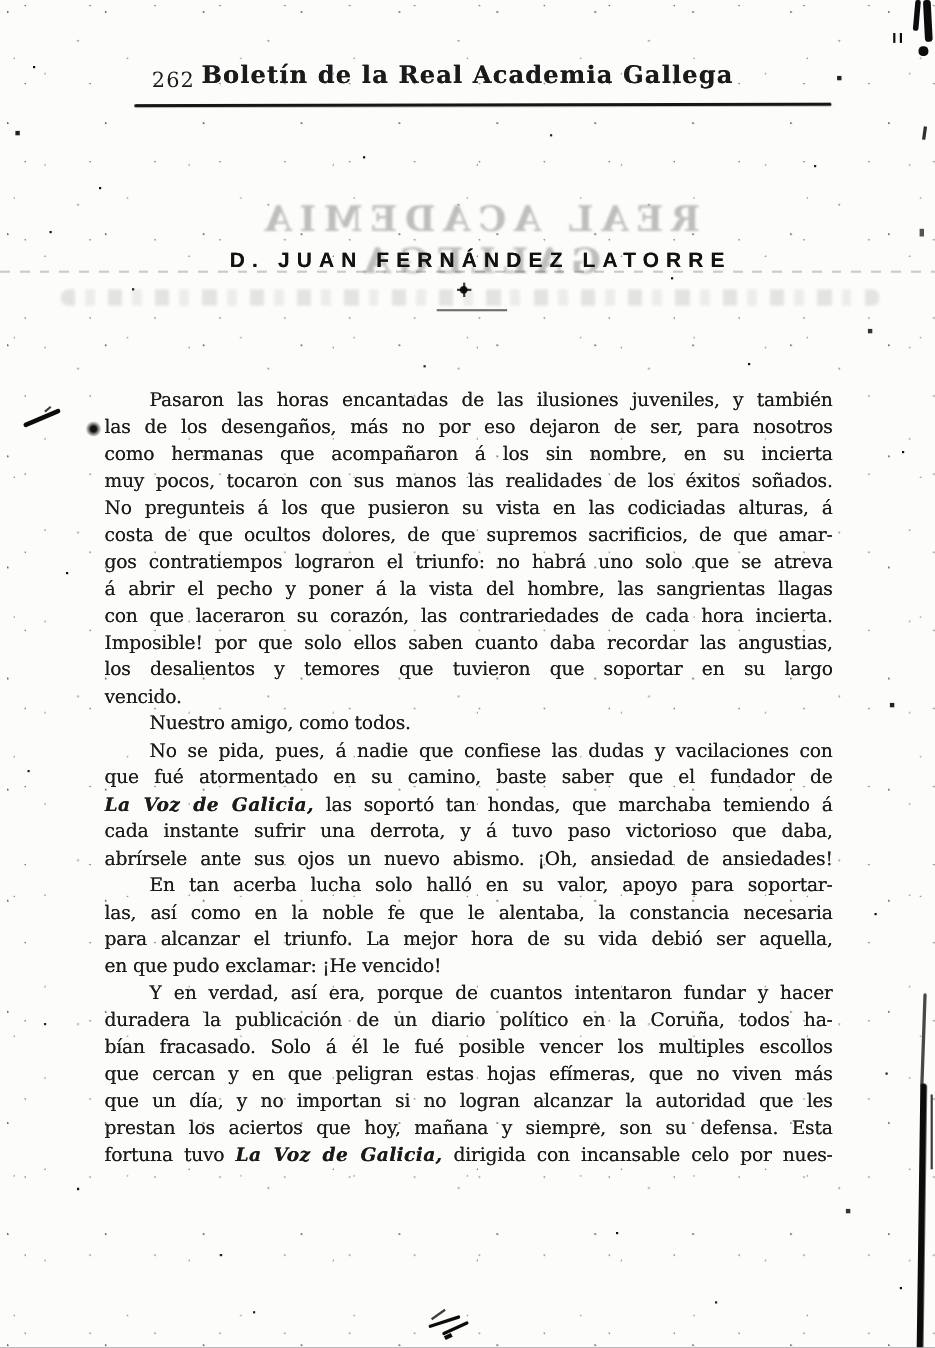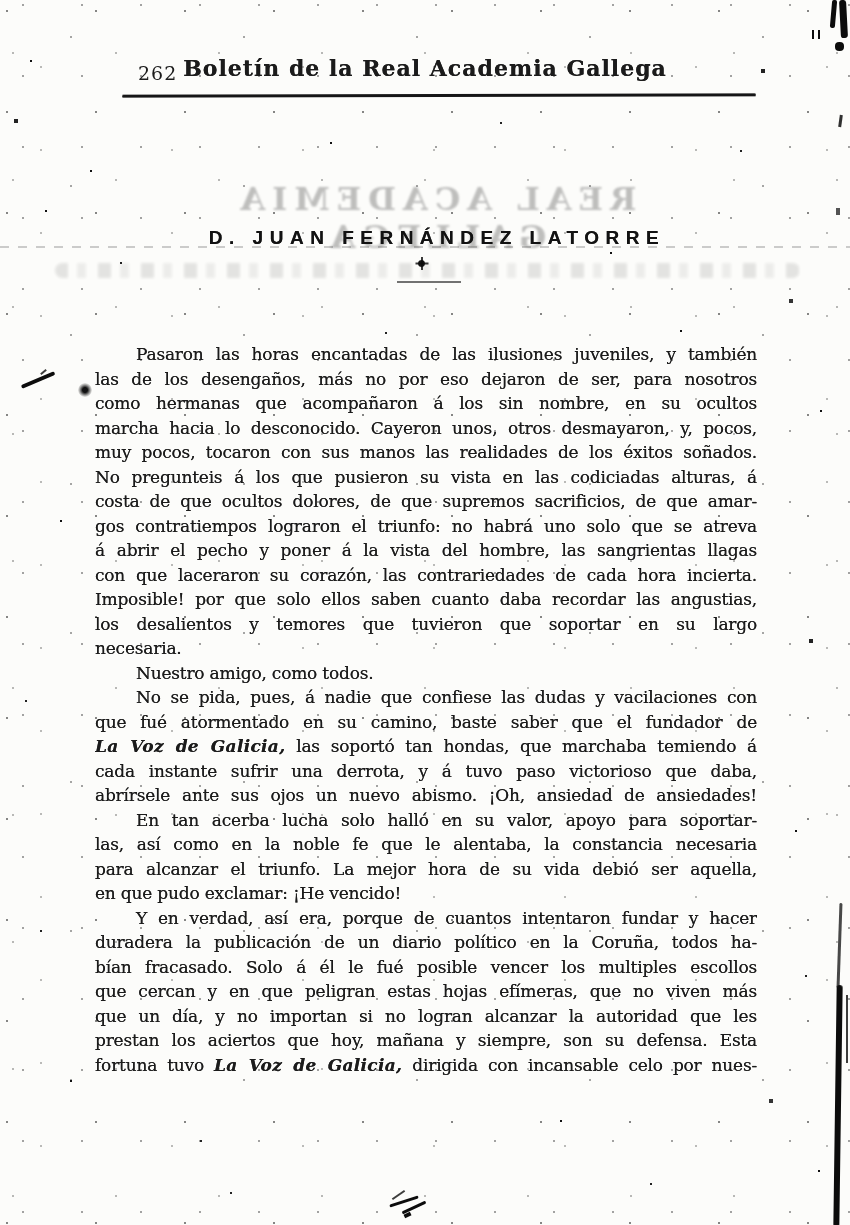--- a/index.html
+++ b/index.html
@@ -51,21 +51,21 @@
     letter-spacing:6.5px;color:#121212;text-shadow:0 0 .4px rgba(0,0,0,.7);}
   
   .ornament-star{position:absolute;left:417px;top:259px;width:9px;height:9px;
     background:radial-gradient(circle,#151515 45%,transparent 65%);}
   .ornament-star::before,.ornament-star::after{content:"";position:absolute;left:3.5px;top:-2px;
     width:2px;height:13px;background:rgba(10,10,10,.8);}
   .ornament-star::after{transform:rotate(90deg);}
   .ornament-line{position:absolute;left:397px;top:281px;width:64px;height:2px;
     background:rgba(0,0,0,.55);filter:blur(.3px);}
   
-  .text-block{position:absolute;left:95px;top:342px;width:662px;}
+  .text-block{position:absolute;left:95px;top:352px;width:662px;}
   .line{font-size:17px;line-height:24.5px;height:24.5px;letter-spacing:-.2px;
     text-align:justify;text-align-last:justify;white-space:normal;overflow:hidden;
     text-shadow:0 0 .45px rgba(0,0,0,.75);}
   .line.nj{text-align:left;text-align-last:left;}
   .paragraph .line:first-child{text-indent:41px;}
   .it{font-style:italic;font-weight:bold;letter-spacing:.3px;}
   
   .mark{position:absolute;background:#0c0c0c;}
   .m-tr1{left:831px;top:0;width:5px;height:28px;transform:rotate(5deg);border-radius:2px;}
   .m-tr2{left:840px;top:0;width:7px;height:38px;transform:rotate(-3deg);border-radius:3px;}
@@ -102,31 +102,30 @@
   <div class="ghost-strip"></div>
 
   <h1 class="article-title">D. JUAN FERNÁNDEZ LATORRE</h1>
   <div class="ornament-star"></div>
   <div class="ornament-line"></div>
 
   <div class="text-block">
       <div class="paragraph">
         <div class="line"><span>Pasaron las horas encantadas de las ilusiones juveniles, y también</span></div>
         <div class="line"><span>las de los desengaños, más no por eso dejaron de ser, para nosotros</span></div>
-        <div class="line"><span>como hermanas que acompañaron á los sin nombre, en su ocultos</span></div>
-        <div class="line"><span>marcha hacia lo desconocido. Cayeron unos, otros desmayaron, y, pocos,</span></div>
+        <div class="line"><span>como hermanas que acompañaron á los sin nombre, en su incierta</span></div>
         <div class="line"><span>muy pocos, tocaron con sus manos las realidades de los éxitos soñados.</span></div>
         <div class="line"><span>No pregunteis á los que pusieron su vista en las codiciadas alturas, á</span></div>
         <div class="line"><span>costa de que ocultos dolores, de que supremos sacrificios, de que amar-</span></div>
         <div class="line"><span>gos contratiempos lograron el triunfo: no habrá uno solo que se atreva</span></div>
         <div class="line"><span>á abrir el pecho y poner á la vista del hombre, las sangrientas llagas</span></div>
         <div class="line"><span>con que laceraron su corazón, las contrariedades de cada hora incierta.</span></div>
         <div class="line"><span>Imposible! por que solo ellos saben cuanto daba recordar las angustias,</span></div>
         <div class="line"><span>los desalientos y temores que tuvieron que soportar en su largo</span></div>
-        <div class="line nj"><span>necesaria.</span></div>
+        <div class="line nj"><span>vencido.</span></div>
       </div>
       <div class="paragraph">
         <div class="line nj"><span>Nuestro amigo, como todos.</span></div>
       </div>
       <div class="paragraph">
         <div class="line"><span>No se pida, pues, á nadie que confiese las dudas y vacilaciones con</span></div>
         <div class="line"><span>que fué atormentado en su camino, baste saber que el fundador de</span></div>
         <div class="line"><span class="it">La Voz de Galicia,</span><span> las soportó tan hondas, que marchaba temiendo á</span></div>
         <div class="line"><span>cada instante sufrir una derrota, y á tuvo paso victorioso que daba,</span></div>
         <div class="line"><span>abrírsele ante sus ojos un nuevo abismo. ¡Oh, ansiedad de ansiedades!</span></div>

